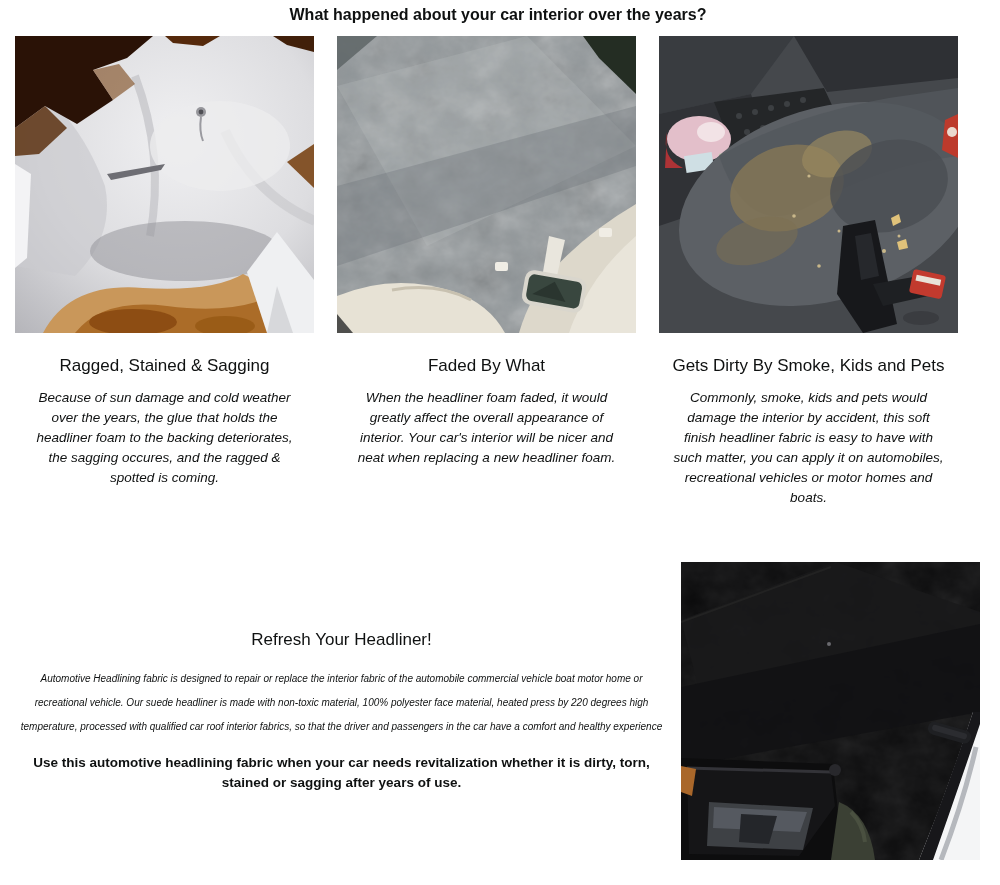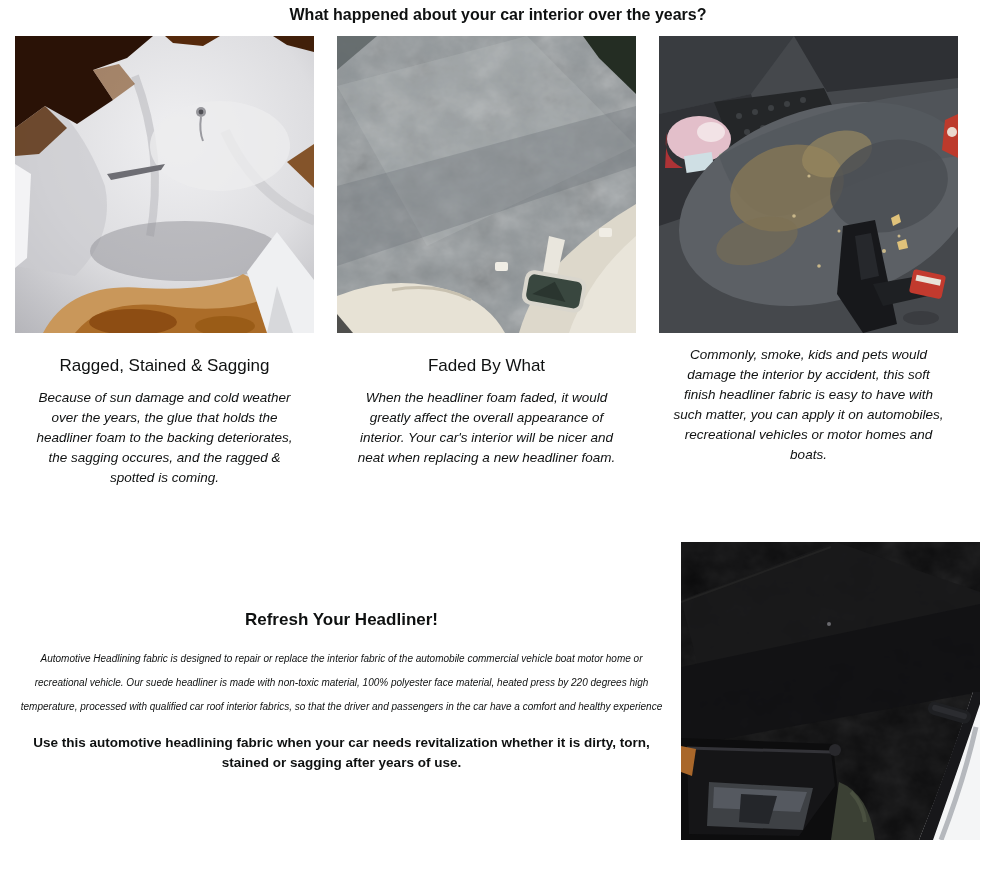--- a/index.html
+++ b/index.html
@@ -54,21 +54,21 @@
 
   .refresh-section {
     display: flex;
     gap: 13px;
     margin-top: 42px;
     align-items: center;
   }
   .refresh-text { width: 653px; flex: 0 0 653px; }
   .refresh-heading {
     font-size: 17px;
-    font-weight: 700;
+    font-weight: 400;
     line-height: 21px;
     margin: 0 0 8px 0;
   }
   .refresh-body {
     font-size: 10px;
     font-style: italic;
     line-height: 24px;
     margin: 17px 0 14px 0;
   }
   .refresh-emphasis {
@@ -223,20 +223,21 @@
           <polygon points="196,200 212,197 220,240 202,244" fill="#26282c"></polygon>
           <polygon points="286,84 299,78 299,122 283,114" fill="#bd3a2c"></polygon>
           <circle cx="293" cy="96" r="5" fill="#ead9ce"></circle>
           <g transform="rotate(12 268 248)">
             <rect x="252" y="236" width="33" height="24" rx="3" fill="#c23a2e"></rect>
             <rect x="256" y="241" width="25" height="6" fill="#e8e2d8"></rect>
           </g>
           <ellipse cx="262" cy="282" rx="18" ry="7" fill="#3a3c40"></ellipse>
         </svg>
       </div>
+      <div class="col-heading">Gets Dirty By Smoke, Kids and Pets</div>
       <p class="col-body">Commonly, smoke, kids and pets would damage the interior by accident, this soft finish headliner fabric is easy to have with such matter, you can apply it on automobiles, recreational vehicles or motor homes and boats.</p>
     </div>
   </div>
 
   <div class="refresh-section">
     <div class="refresh-text">
       <div class="refresh-heading">Refresh Your Headliner!</div>
       <p class="refresh-body">Automotive Headlining fabric is designed to repair or replace the interior fabric of the automobile commercial vehicle boat motor home or recreational vehicle. Our suede headliner is made with non-toxic material, 100% polyester face material, heated press by 220 degrees high temperature, processed with qualified car roof interior fabrics, so that the driver and passengers in the car have a comfort and healthy experience</p>
       <p class="refresh-emphasis">Use this automotive headlining fabric when your car needs revitalization whether it is dirty, torn, stained or sagging after years of use.</p>
     </div>

